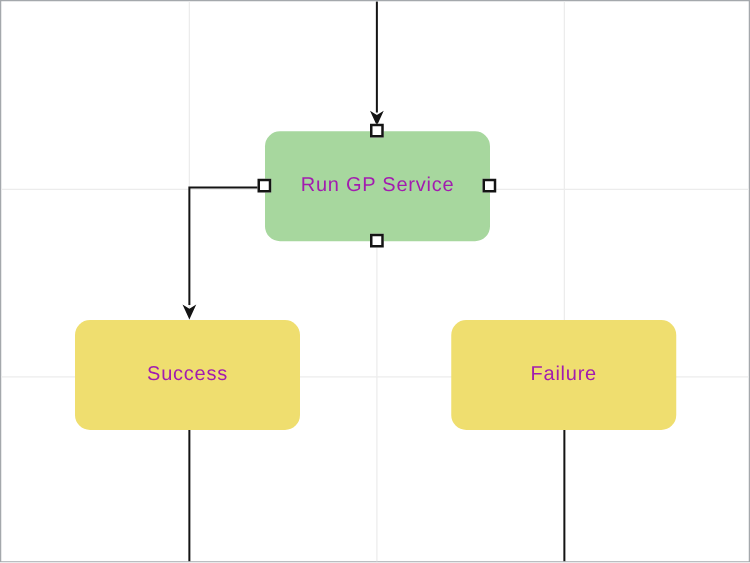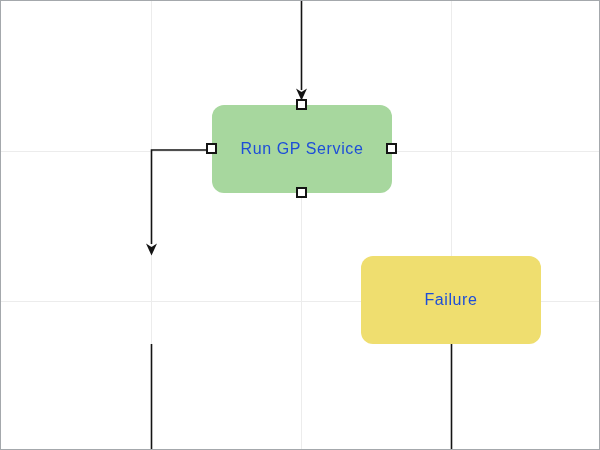--- a/index.html
+++ b/index.html
@@ -21,21 +21,21 @@
   .node {
     position: absolute;
     width: 180px;
     height: 88px;
     border-radius: 12px;
     display: flex;
     align-items: center;
     justify-content: center;
     font-size: 16px;
     letter-spacing: 0.6px;
-    color: #1d4ed8;
+    color: #a21caf;
     cursor: default;
   }
   .node-run     { left: 211px; top: 104px; }
   .node-success { left:  59px; top: 255px; }
   .node-failure { left: 360px; top: 255px; }
   .handle {
     position: absolute;
     width: 7px;
     height: 7px;
     background: #ffffff;
@@ -72,20 +72,23 @@
       </g>
       <line x1="150.5" y1="343" x2="150.5" y2="450"></line>
       <line x1="450.5" y1="343" x2="450.5" y2="450"></line>
     </g>
   </svg>
 
   <div class="node node-run" style="background: rgb(167, 215, 158);">
     <span>Run GP Service</span>
   </div>
 
+  <div class="node node-success" style="background: rgb(239, 222, 111);">
+    <span>Success</span>
+  </div>
 
   <div class="node node-failure" style="background: rgb(239, 222, 111); align-items: center;">
     <span>Failure</span>
   </div>
 
   <div class="handle handle-top"></div>
   <div class="handle handle-left"></div>
   <div class="handle handle-right"></div>
   <div class="handle handle-bottom"></div>
 

